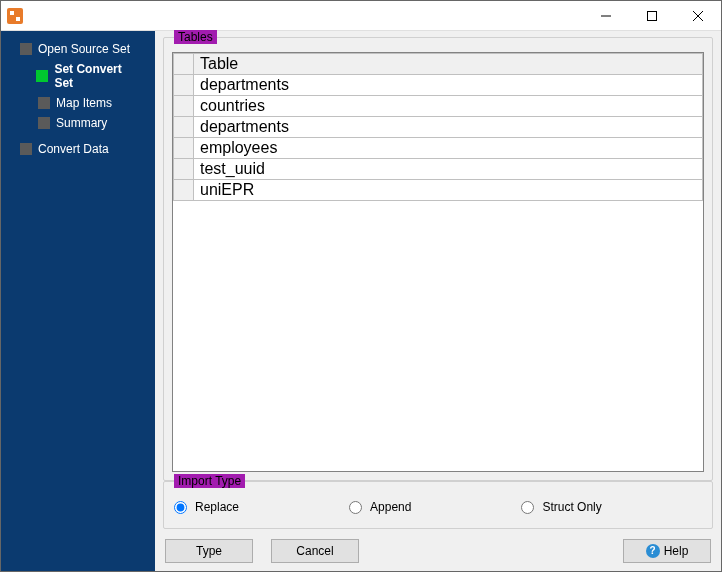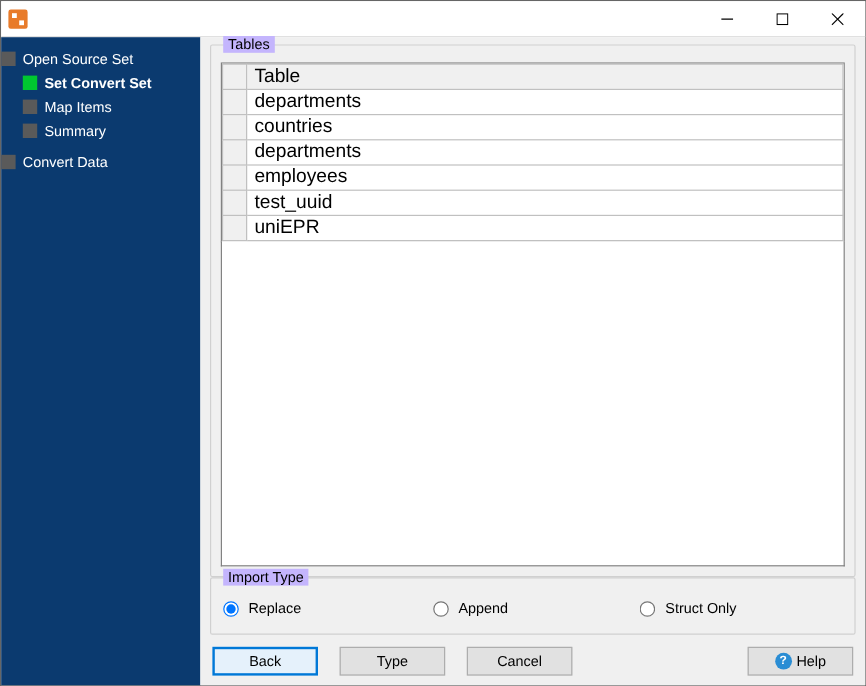--- a/index.html
+++ b/index.html
@@ -68,24 +68,24 @@
     background: transparent;
     border: none;
   }
 
   .body-area {
     flex: 1;
     display: flex;
     min-height: 0;
   }
   .sidebar {
-    width: 166px;
+    width: 154px;
     background: #0b3a6f;
     color: #fff;
-    padding: 8px 0;
+    padding: 8px 19px;
   }
   .tree-item {
     display: flex;
     align-items: center;
     padding: 3px 0;
     cursor: default;
   }
   .tree-indent {
     width: 18px;
     display: inline-block;
@@ -123,21 +123,21 @@
     position: relative;
     padding: 14px 8px 8px 8px;
     display: flex;
     flex-direction: column;
     border-radius: 2px;
   }
   .group-label {
     position: absolute;
     top: -8px;
     left: 10px;
-    background: #c4b5fd;
+    background: #a21caf;
     padding: 0 4px;
     font-size: 12px;
   }
   .table-wrap {
     background: #fff;
     border: 1px solid #828282;
     flex-shrink: 0;
   }
   table {
     border-collapse: collapse;
@@ -338,23 +338,20 @@
               <span>Append</span>
             </label>
             <label class="radio-item">
               <input type="radio" name="import-type" style="">
               <span>Struct Only</span>
             </label>
           </div>
       </div>
 
       <div class="button-row">
-        <button class="btn focused">
-          <span>Back</span>
-        </button>
         <button class="btn">
           <span>Type</span>
         </button>
         <button class="btn">
           <span>Cancel</span>
         </button>
         <div class="spacer"></div>
         <button class="btn">
           <span class="help-icon">?</span>
           <span>Help</span>

